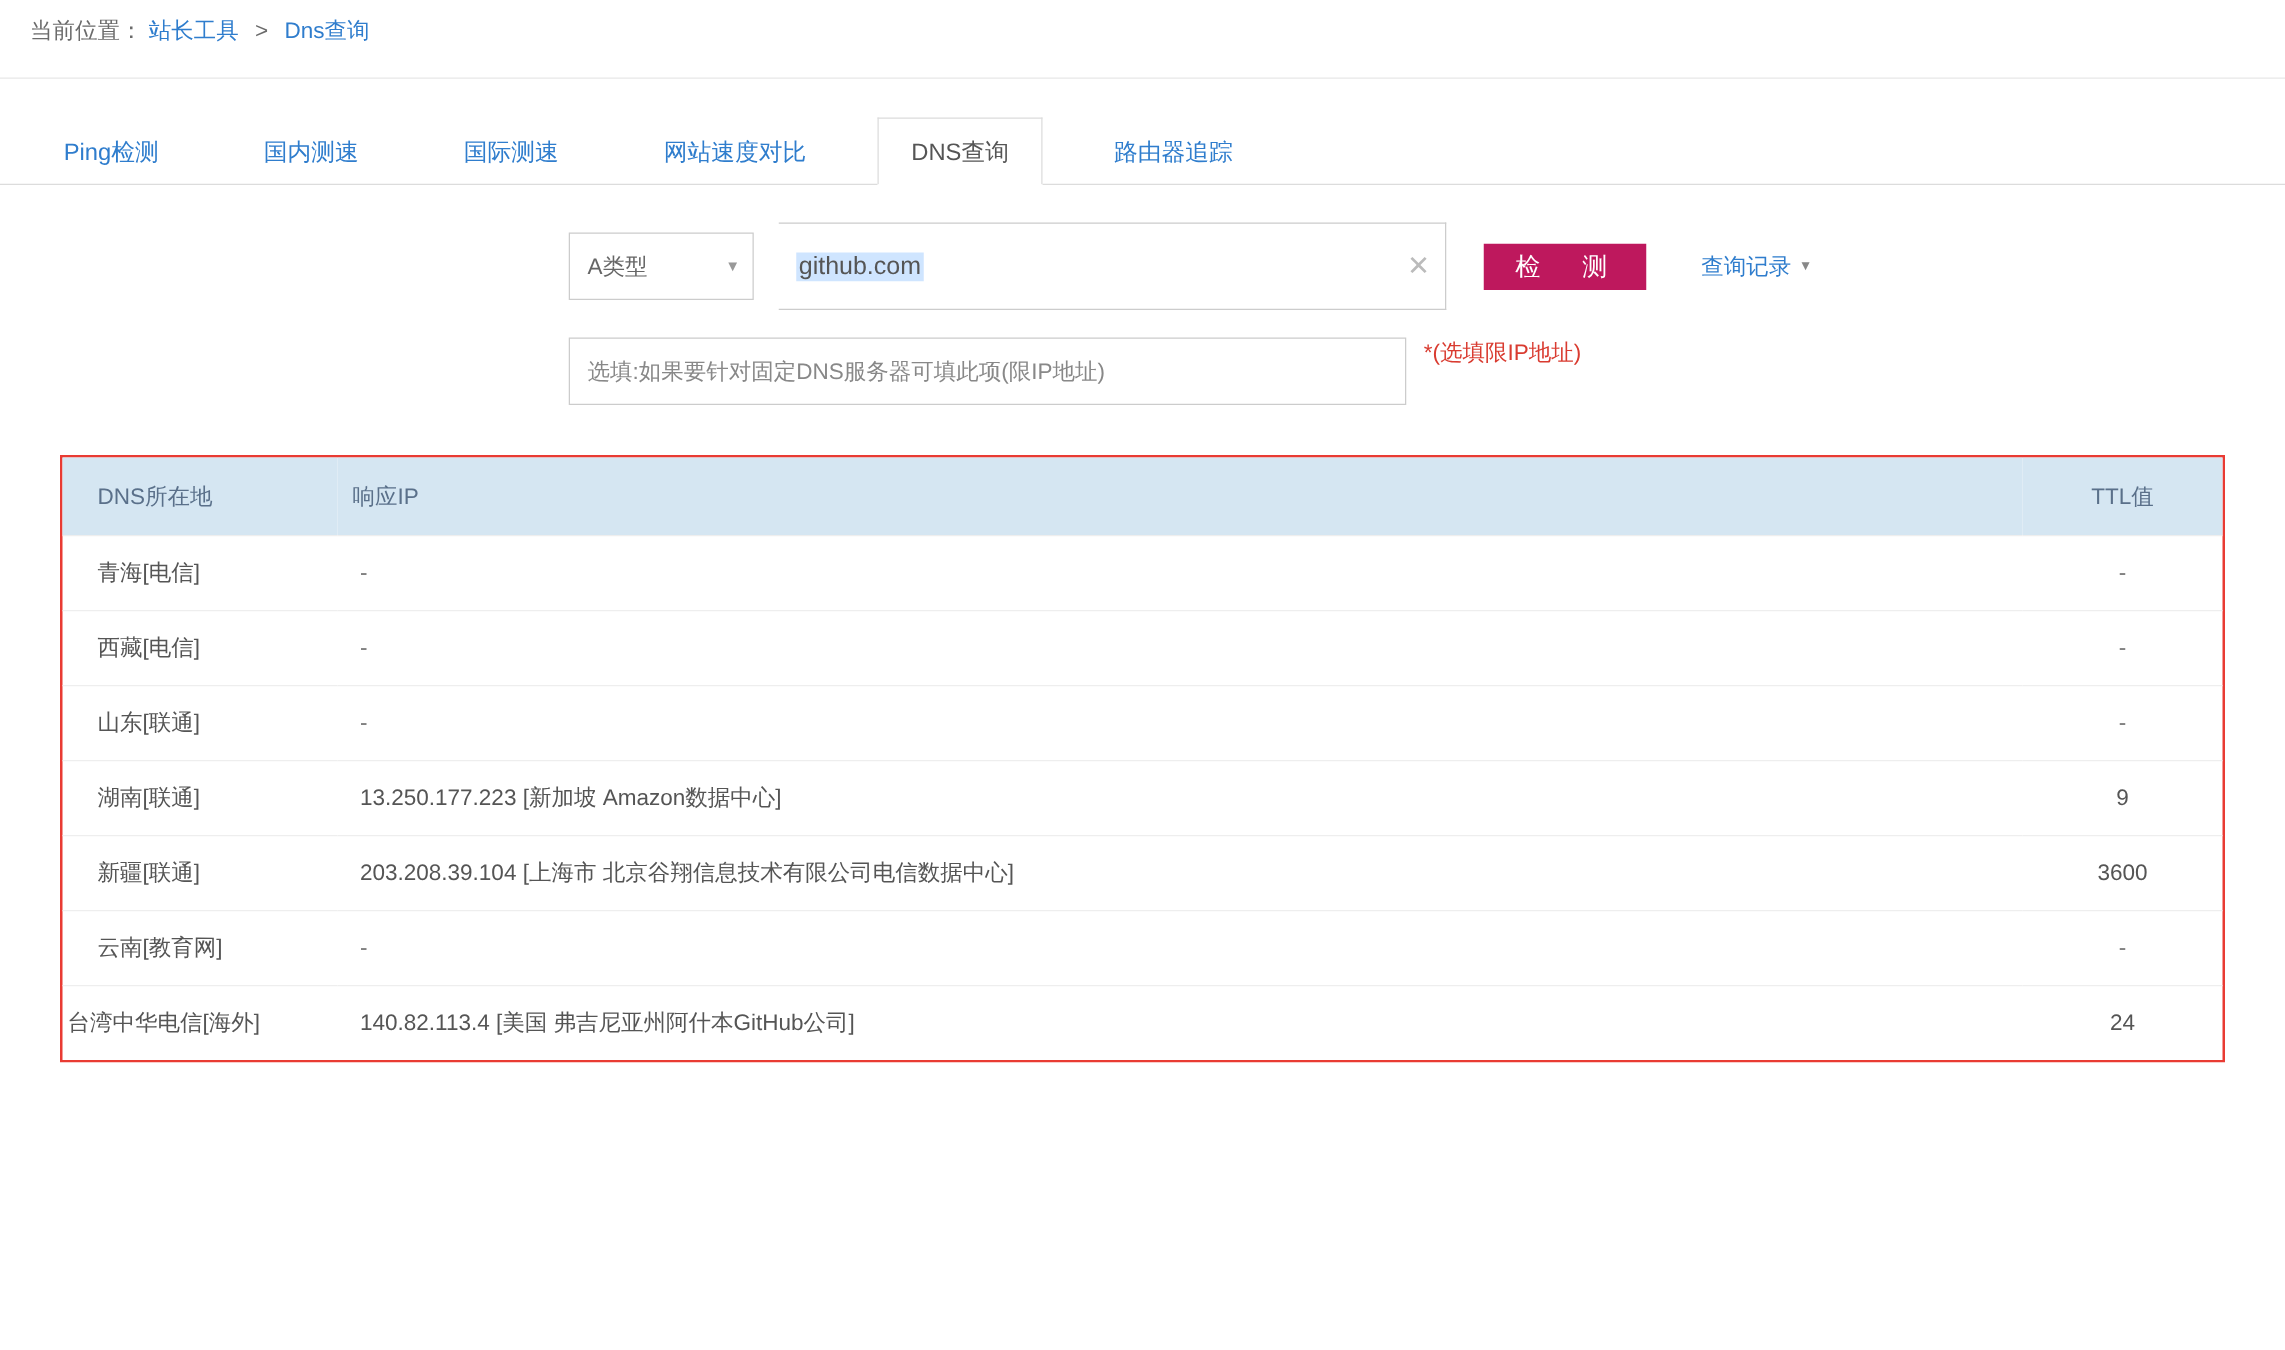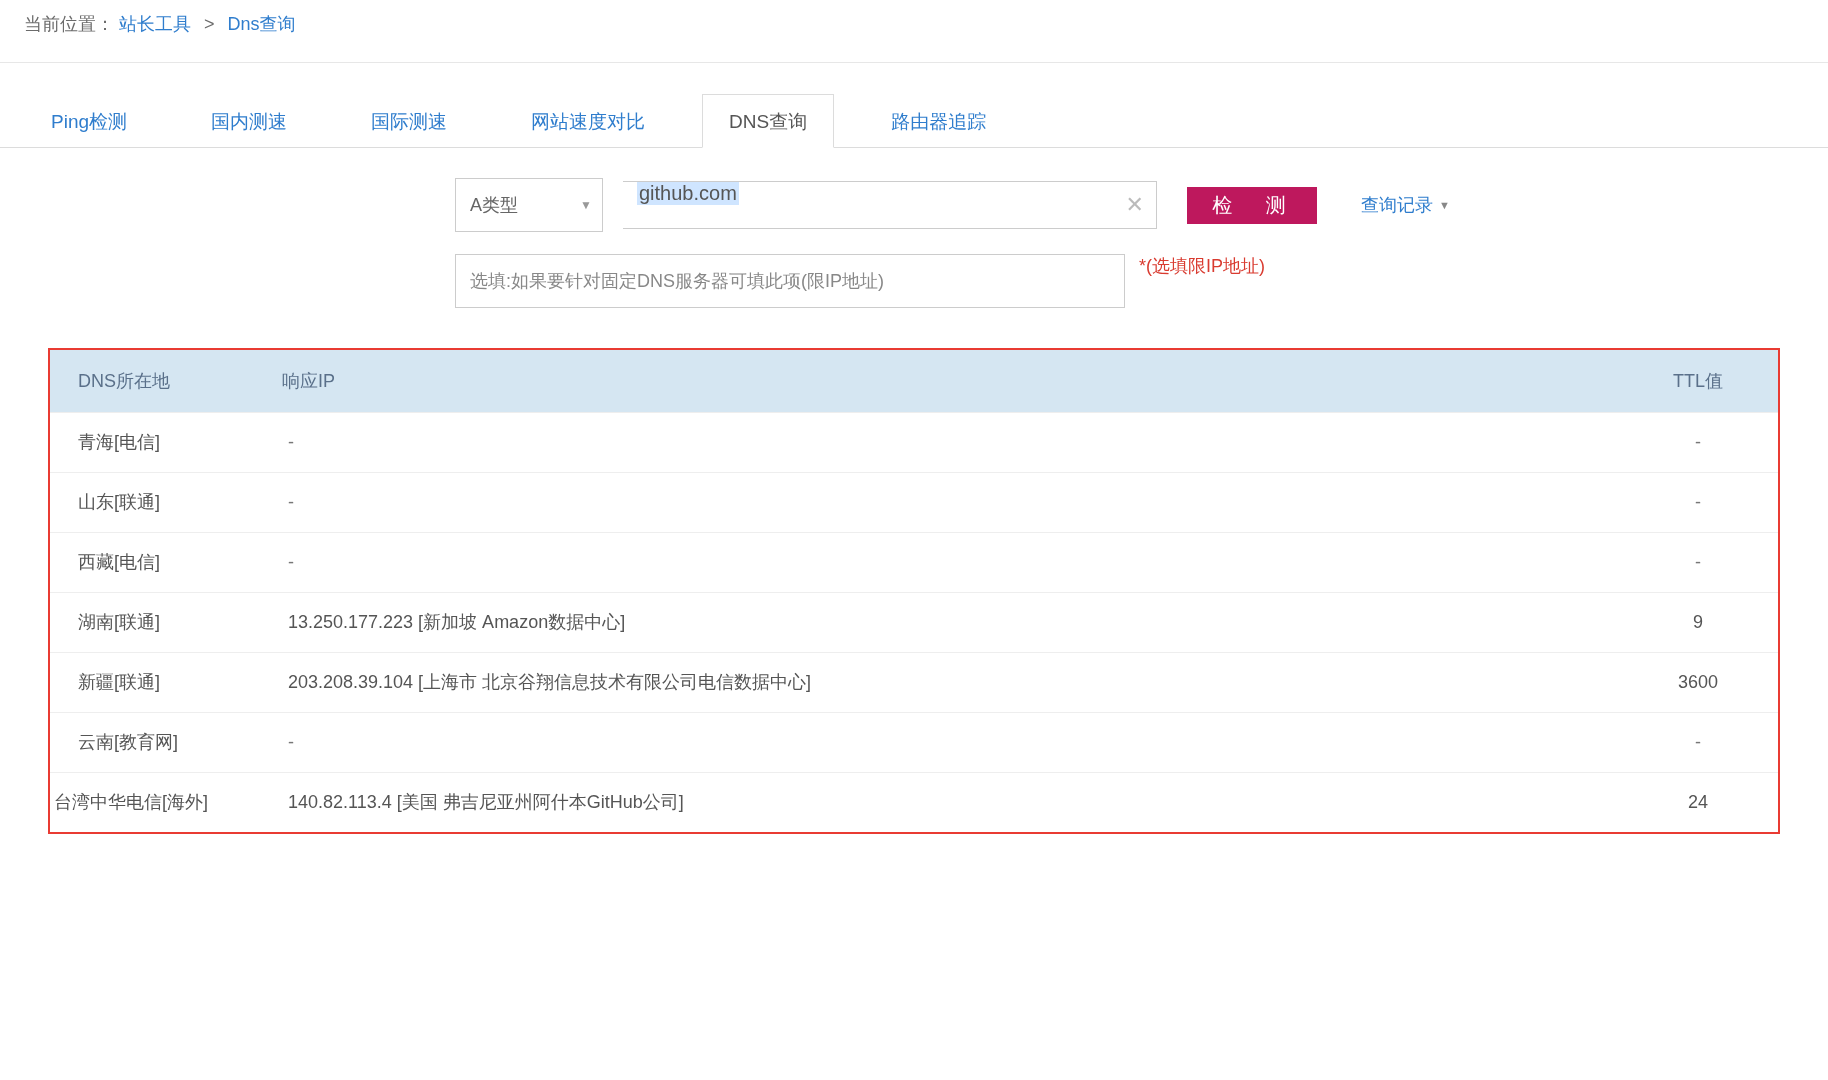--- a/index.html
+++ b/index.html
@@ -67,30 +67,30 @@
     align-items: center;
     justify-content: space-between;
     padding: 0 10px 0 14px;
     color: #666;
     font-size: 18px;
   }
   .select-box .caret {
     color: #999; font-size: 12px;
   }
   .domain-input {
-    height: 48px;
+    height: 70px;
     width: 534px;
     border: 1px solid #ccc;
     border-left: none;
     padding: 0 40px 0 14px;
     font-size: 20px;
     color: #444;
     position: relative;
     display: flex;
-    align-items: flex-start;
+    align-items: center;
   }
   .domain-input .val { background: #cfe5ff; padding: 0 2px; color:#555;}
   .domain-input .clear {
     position: absolute; right: 12px; top: 50%; transform: translateY(-50%);
     color: #bbb; font-size: 22px; cursor: pointer;
   }
   .submit-btn {
     height: 37px;
     width: 130px;
     background: #be185d;
@@ -223,26 +223,26 @@
           <th class="col-ttl">TTL值</th>
         </tr>
       </thead>
       <tbody id="tbody">
           <tr>
             <td class="col-loc">青海[电信]</td>
             <td class="col-ip"><span class="dash">-</span></td>
             <td class="col-ttl"><span class="dash">-</span></td>
           </tr>
           <tr>
+            <td class="col-loc">西藏[电信]</td>
+            <td class="col-ip"><span class="dash">-</span></td>
+            <td class="col-ttl"><span class="dash">-</span></td>
+          </tr>
+          <tr>
             <td class="col-loc">山东[联通]</td>
-            <td class="col-ip"><span class="dash">-</span></td>
-            <td class="col-ttl"><span class="dash">-</span></td>
-          </tr>
-          <tr>
-            <td class="col-loc">西藏[电信]</td>
             <td class="col-ip"><span class="dash">-</span></td>
             <td class="col-ttl"><span class="dash">-</span></td>
           </tr>
           <tr>
             <td class="col-loc">湖南[联通]</td>
             <td class="col-ip">13.250.177.223 [新加坡 Amazon数据中心]</td>
             <td class="col-ttl">9</td>
           </tr>
           <tr>
             <td class="col-loc">新疆[联通]</td>

